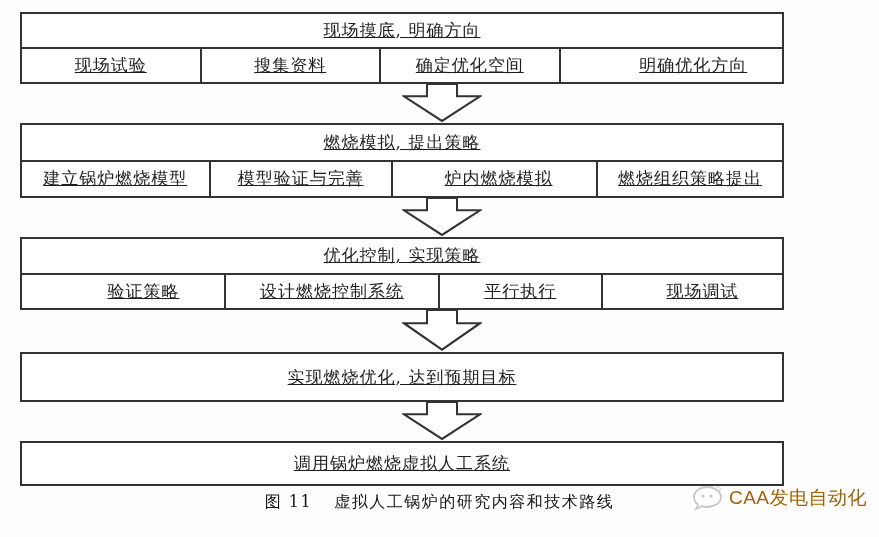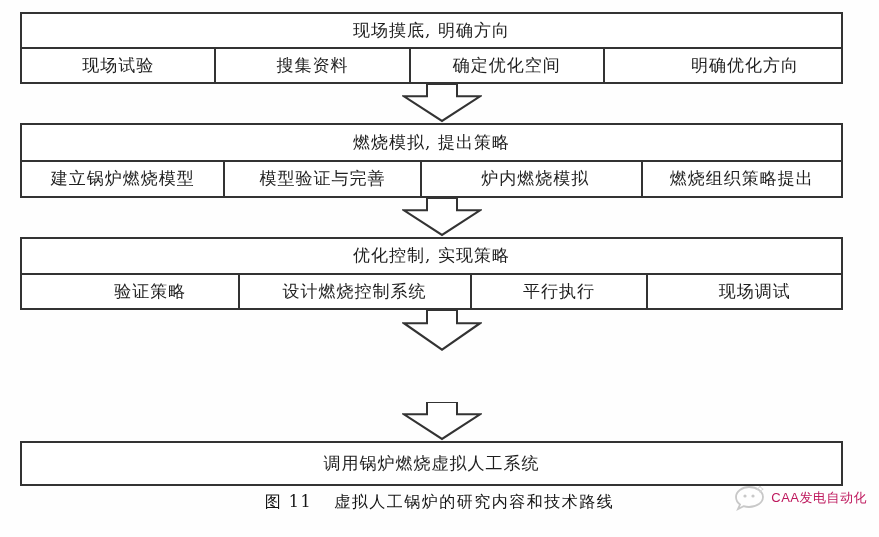--- a/index.html
+++ b/index.html
@@ -6,25 +6,25 @@
   .canvas{
     position:relative;
     width:879px;height:537px;
     background:#fefefe;
     font-family:"DejaVu Serif","Liberation Serif",serif;
     color:#1f1f1f;
     overflow:hidden;
   }
   .stage{
     position:absolute;
-    left:20px;width:823px;
+    left:20px;width:764px;
     border:2px solid #333333;
     box-sizing:border-box;
     background:#ffffff;
-    display:flex;flex-direction:column;
+    display:flex;flex-direction:column;text-decoration:underline;
   }
   .stage-header{
     flex:1 1 0;
     display:flex;align-items:center;justify-content:center;
     font-size:17px;
     letter-spacing:1px;
   }
   .stage-header.with-row{border-bottom:2px solid #333333;}
   .stage-row{
     flex:1 1 0;
@@ -49,23 +49,23 @@
     text-align:center;
     font-size:16px;
     letter-spacing:1.5px;
     color:#141414;
   }
   .caption .cap-label{margin-right:22px;}
   .watermark{
     position:absolute;
     top:483px;right:12px;
     display:flex;align-items:center;gap:4px;
-    color:#be185d;
+    color:#a16207;
     font-family:"Liberation Sans","DejaVu Sans",sans-serif;
-    font-size:13px;
+    font-size:19px;
     letter-spacing:0.5px;
     user-select:none;
   }
 </style>
 </head>
 <body>
 
 <div class="canvas">
 
   <div class="stage" style="top:12px;height:72px;">
@@ -103,20 +103,23 @@
       <div class="stage-cell" style="flex:257 1 0;">设计燃烧控制系统</div>
       <div class="stage-cell" style="flex:195 1 0;">平行执行</div>
       <div class="stage-cell" style="flex:193 1 0;padding-left:20px;">现场调试</div>
     </div>
   </div>
 
   <svg class="arrow" style="top:310px;height:42px;" viewBox="0 0 80 38" preserveAspectRatio="none">
     <polygon points="25,0 25,12 2,12 40,36 78,12 55,12 55,0" fill="#ffffff" stroke="#333333" stroke-width="2" stroke-linejoin="miter"></polygon>
   </svg>
 
+  <div class="stage" style="top:352px;height:50px;">
+    <div class="stage-header">实现燃烧优化, 达到预期目标</div>
+  </div>
 
   <svg class="arrow" style="top:402px;height:39px;" viewBox="0 0 80 38" preserveAspectRatio="none">
     <polygon points="25,0 25,12 2,12 40,36 78,12 55,12 55,0" fill="#ffffff" stroke="#333333" stroke-width="2" stroke-linejoin="miter"></polygon>
   </svg>
 
   <div class="stage" style="top:441px;height:45px;">
     <div class="stage-header">调用锅炉燃烧虚拟人工系统</div>
   </div>
 
   <div class="caption">

